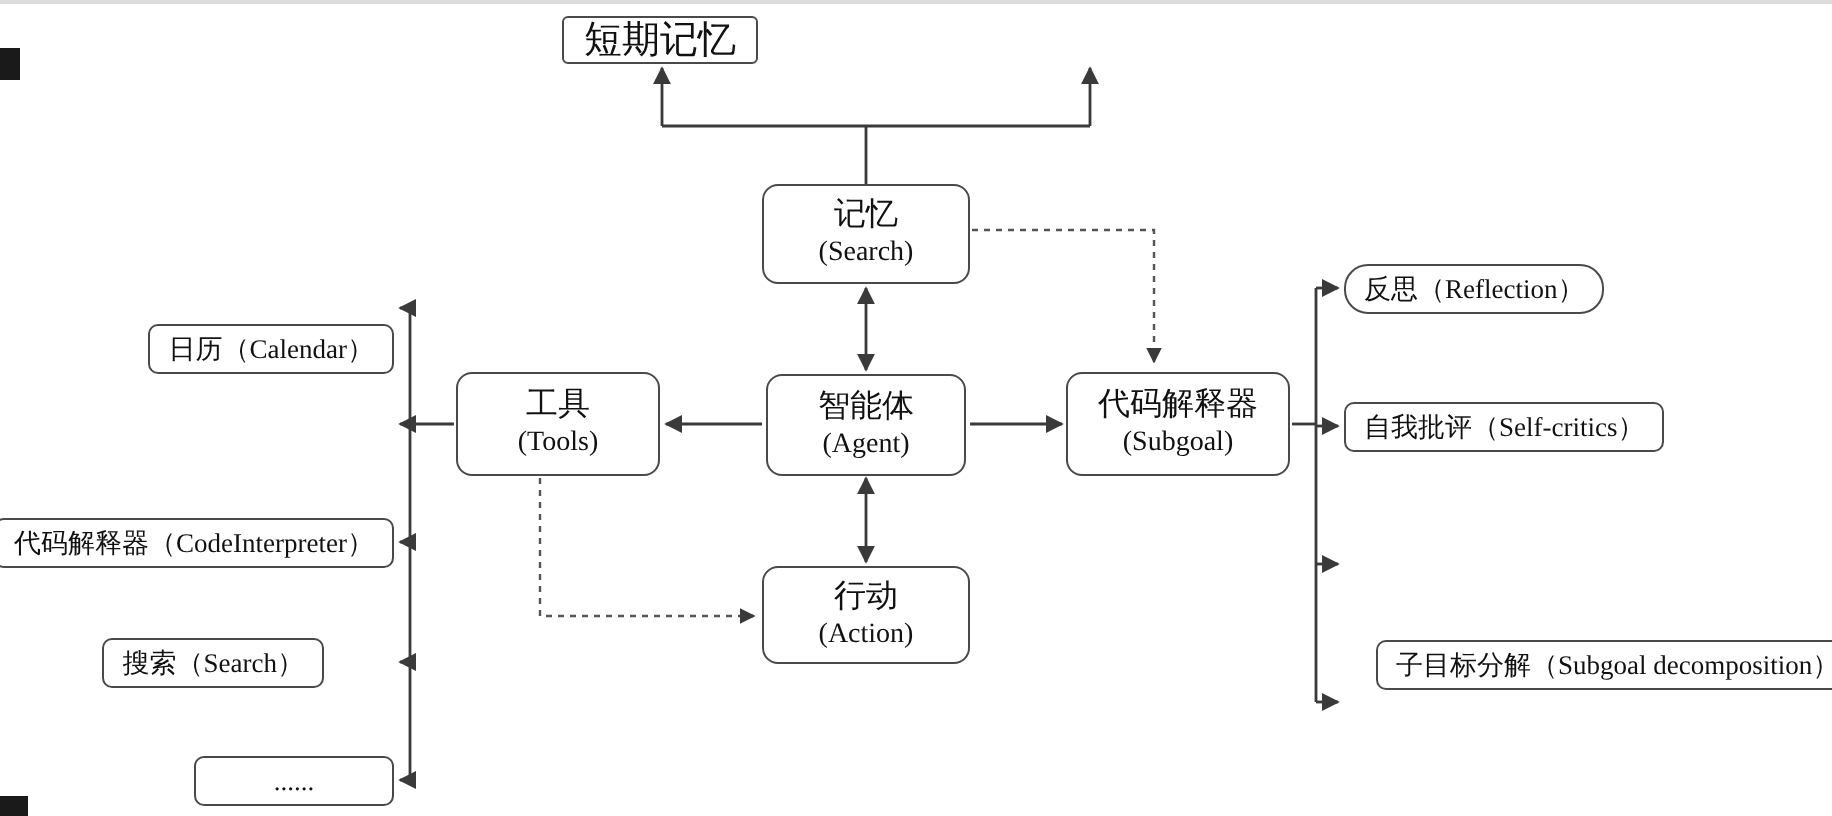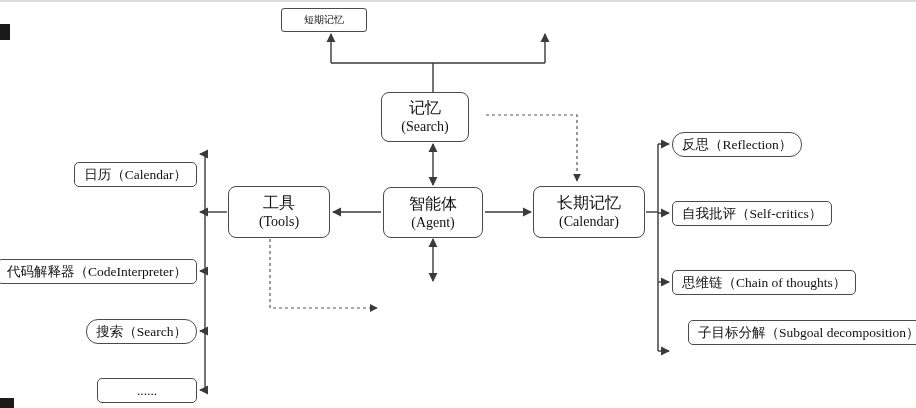--- a/index.html
+++ b/index.html
@@ -43,22 +43,22 @@
     justify-content: center;
     padding: 0 9px;
     font-size: 13.5px;
   }
   .topbox {
     border-radius: 3px;
     height: 24px;
     display: flex;
     align-items: center;
     justify-content: center;
-    padding: 0 22px;
-    font-size: 10px;
+    padding: 0 10px;
+    font-size: 19px;
   }
   .artifact { position: absolute; background: #1a1a1a; }
 </style>
 </head>
 <body>
 
 <div class="stage">
 
   <svg class="connector-layer" viewBox="0 0 916 408" xmlns="http://www.w3.org/2000/svg">
     <defs>
@@ -96,47 +96,50 @@
     </g>
 
     <g stroke="#555555" stroke-width="1.2" fill="none" stroke-dasharray="3 3">
       <path d="M486,113 L577,113 L577,179" marker-end="url(#arw)"></path>
       <path d="M270,237 L270,306 L377,306" marker-end="url(#arw)"></path>
     </g>
   </svg>
 
   <div class="box topbox" style="left:281px; top:6px;">短期记忆</div>
 
-  <div class="box node" style="left:381px; top:90px; width:88px; height:50px;">
+  <div class="box node" style="left:381px; top:90px; width:104px; height:50px;">
     <span class="zh">记忆</span>
     <span class="en">(Search)</span>
   </div>
 
   <div class="box node" style="left:383px; top:185px; width:100px; height:51px;">
     <span class="zh">智能体</span>
     <span class="en">(Agent)</span>
   </div>
 
   <div class="box node" style="left:228px; top:184px; width:102px; height:52px;">
     <span class="zh">工具</span>
     <span class="en">(Tools)</span>
   </div>
 
   <div class="box node" style="left:533px; top:184px; width:112px; height:52px;">
-    <span class="zh">长期记忆</span>
-    <span class="en">(Calendar)</span>
+    <span class="zh">代码解释器</span>
+    <span class="en">(Subgoal)</span>
   </div>
 
+  <div class="box node" style="left:381px; top:281px; width:104px; height:49px;">
+    <span class="zh">行动</span>
+    <span class="en">(Action)</span>
+  </div>
 
   <div class="box leaf" style="right:719px; top:140px;margin-top:20px;">日历（Calendar）</div>
   <div class="box leaf" style="right:719px; top:257px;">代码解释器（CodeInterpreter）</div>
-  <div class="box leaf" style="right:719px; top:317px;border-radius:12px;">搜索（Search）</div>
+  <div class="box leaf" style="right:754px; top:317px;">搜索（Search）</div>
   <div class="box leaf" style="right:719px; top:376px; min-width:100px;">......</div>
 
   <div class="box leaf" style="left:672px; top:130px;border-radius:12px;">反思（Reflection）</div>
   <div class="box leaf" style="left:672px; top:199px;">自我批评（Self-critics）</div>
-  <div class="box leaf" style="left:672px; top:268px;">思维链（Chain of thoughts）</div>
   <div class="box leaf" style="left:672px; top:318px;margin-left:16px;">子目标分解（Subgoal decomposition）</div>
 
   <div class="artifact" style="left:0; top:22px; width:10px; height:16px;"></div>
   <div class="artifact" style="left:0; top:396px; width:14px; height:12px;"></div>
 
 </div>
 
 </body></html>

